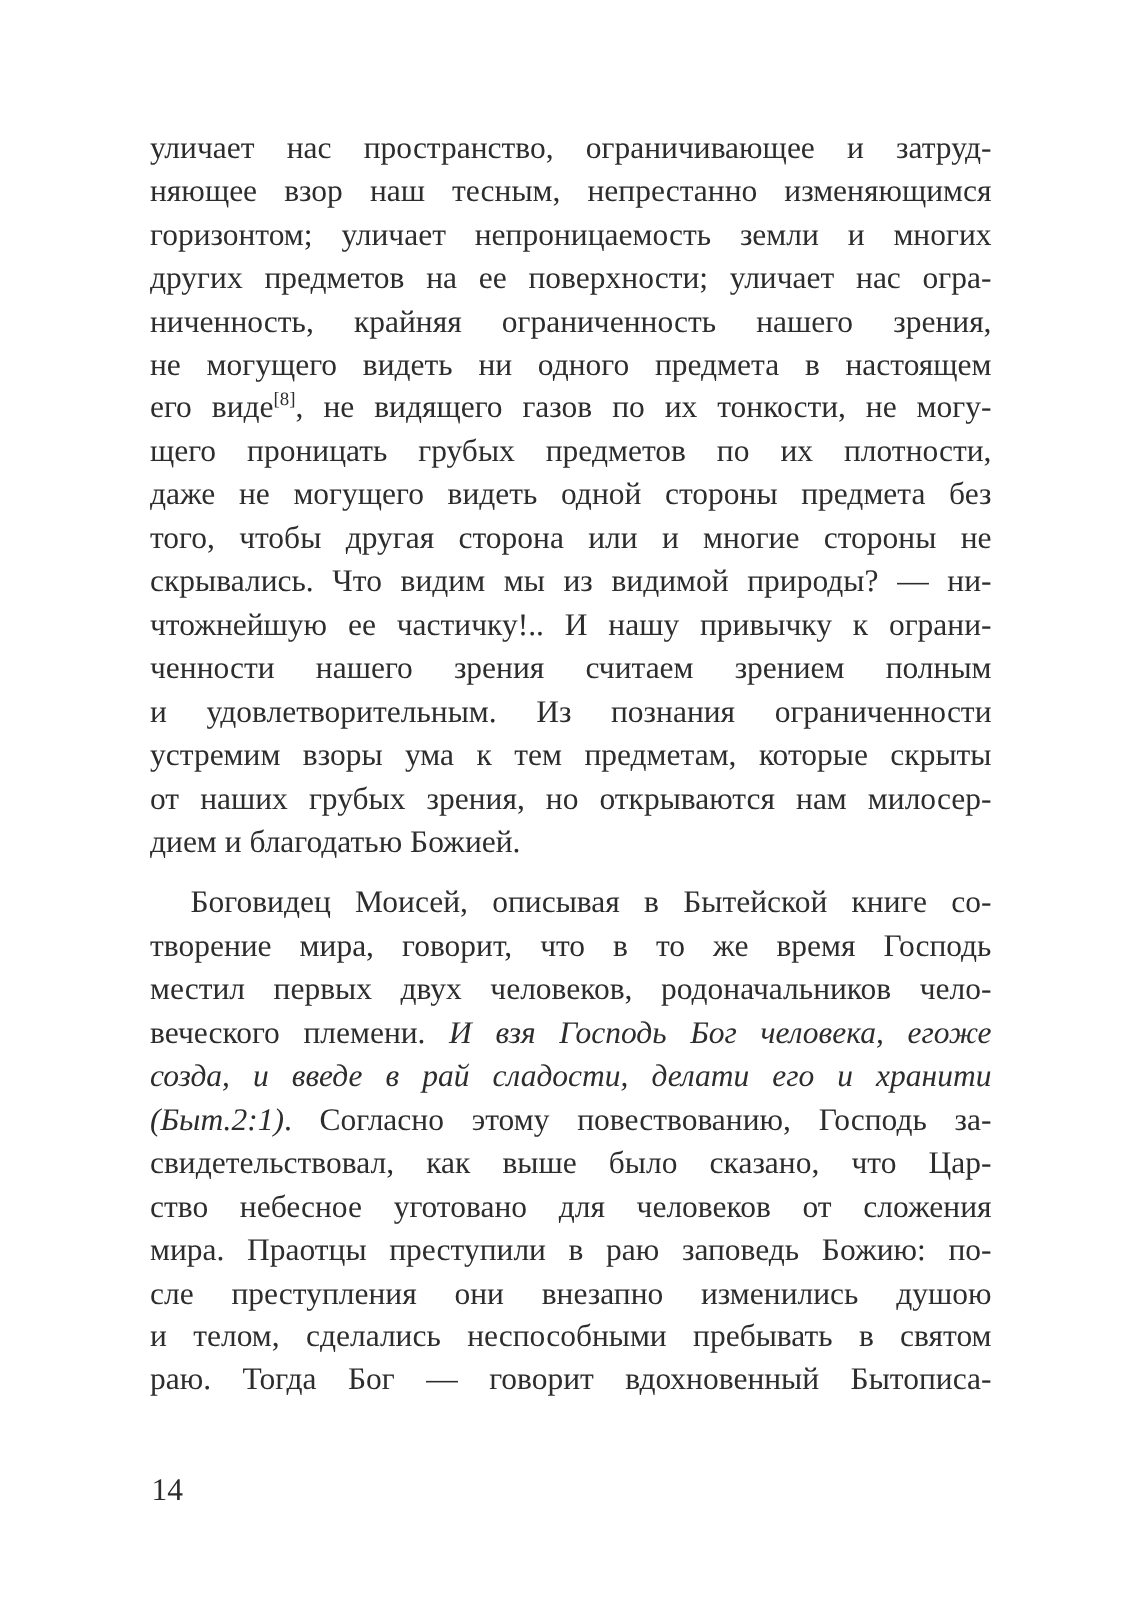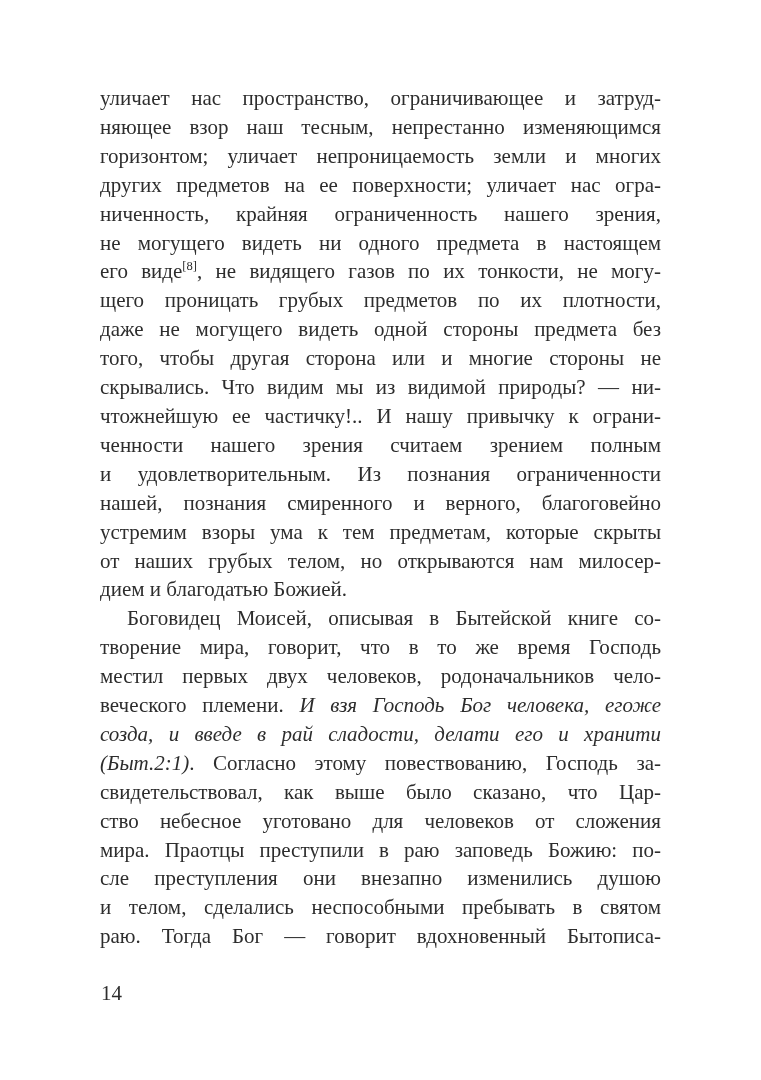--- a/index.html
+++ b/index.html
@@ -28,20 +28,21 @@
   .line {
     text-align: justify;
     text-align-last: justify;
   }
   .line.last {
     text-align: right;
     text-align-last: left;
   }
   .line.indent {
     text-indent: 27px;
+    margin-top: 12px;
   }
   .italic { font-style: italic; }
   .sup {
     font-size: 0.6em;
     vertical-align: super;
     line-height: 0;
   }
   .page-number {
     position: absolute;
     left: 101px;
@@ -63,23 +64,22 @@
         <div class="line"><span>ниченность, крайняя ограниченность нашего зрения,</span></div>
         <div class="line"><span>не могущего видеть ни одного предмета в настоящем</span></div>
         <div class="line"><span>его виде</span><span class="sup">[8]</span><span>, не видящего газов по их тонкости, не могу-</span></div>
         <div class="line"><span>щего проницать грубых предметов по их плотности,</span></div>
         <div class="line"><span>даже не могущего видеть одной стороны предмета без</span></div>
         <div class="line"><span>того, чтобы другая сторона или и многие стороны не</span></div>
         <div class="line"><span>скрывались. Что видим мы из видимой природы? — ни-</span></div>
         <div class="line"><span>чтожнейшую ее частичку!.. И нашу привычку к ограни-</span></div>
         <div class="line"><span>ченности нашего зрения считаем зрением полным</span></div>
         <div class="line"><span>и удовлетворительным. Из познания ограниченности</span></div>
-        <div class="line"><span>нашей, познания смиренного и верного, благоговейно</span></div>
         <div class="line"><span>устремим взоры ума к тем предметам, которые скрыты</span></div>
-        <div class="line"><span>от наших грубых телом, но открываются нам милосер-</span></div>
+        <div class="line"><span>от наших грубых зрения, но открываются нам милосер-</span></div>
         <div class="line last"><span>дием и благодатью Божией.</span></div>
       </div>
       <div class="paragraph">
         <div class="line indent"><span>Боговидец Моисей, описывая в Бытейской книге со-</span></div>
         <div class="line"><span>творение мира, говорит, что в то же время Господь</span></div>
         <div class="line"><span>местил первых двух человеков, родоначальников чело-</span></div>
         <div class="line"><span>веческого племени. </span><span class="italic">И взя Господь Бог человека, егоже</span></div>
         <div class="line"><span class="italic">созда, и введе в рай сладости, делати его и хранити</span></div>
         <div class="line"><span class="italic">(Быт.2:1)</span><span>. Согласно этому повествованию, Господь за-</span></div>
         <div class="line"><span>свидетельствовал, как выше было сказано, что Цар-</span></div>

